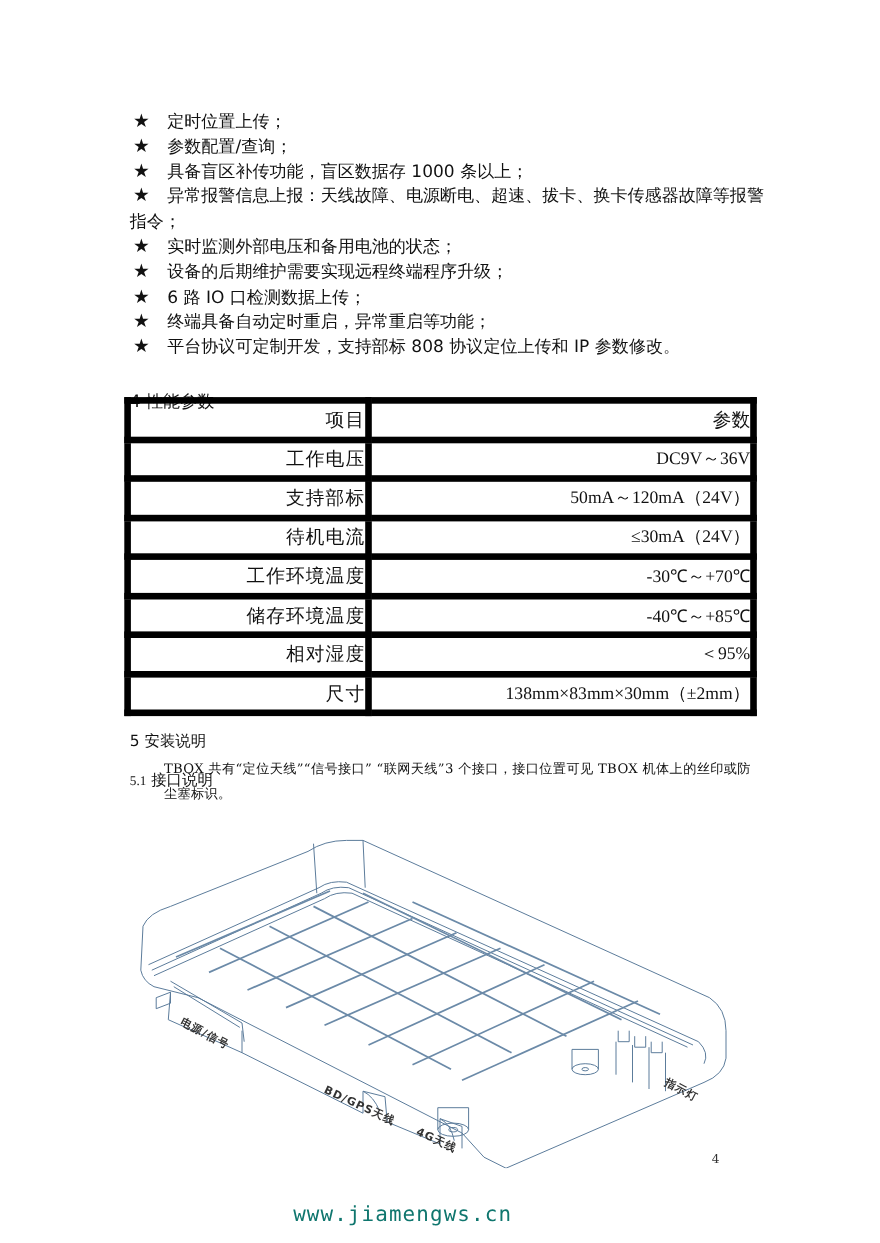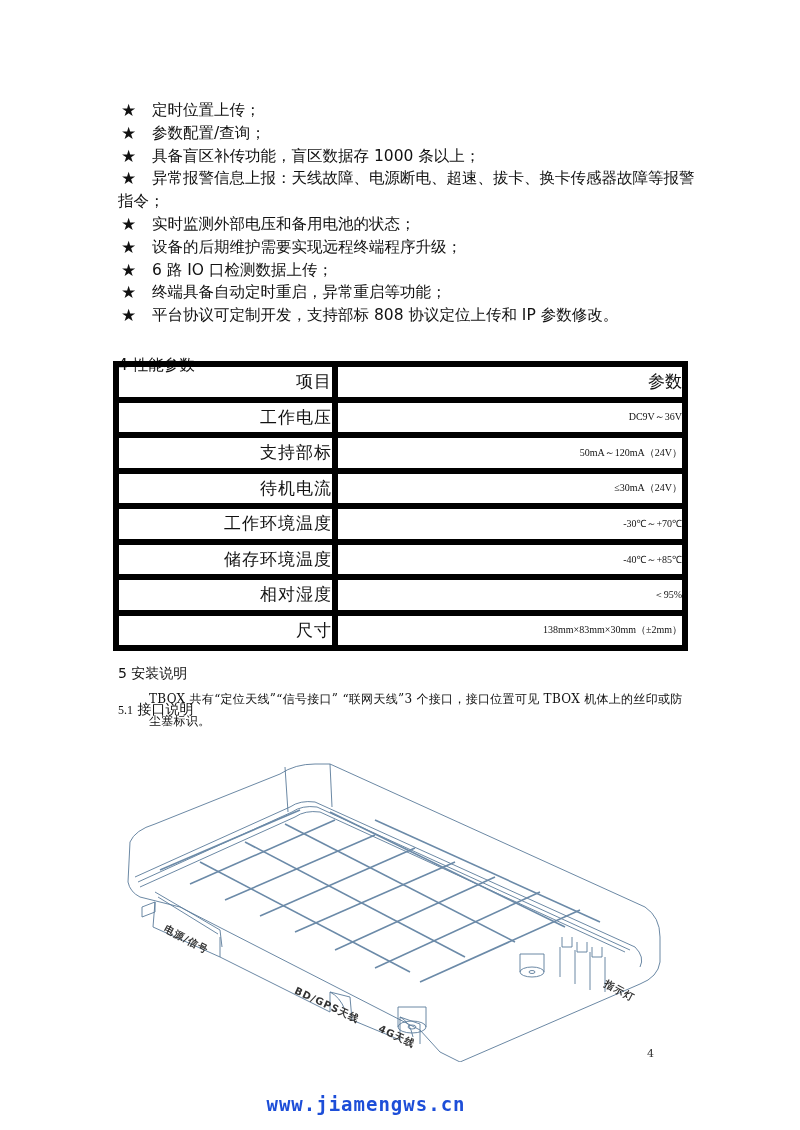--- a/index.html
+++ b/index.html
@@ -22,31 +22,31 @@
     .h-iface .num { font-family: Liberation Serif, serif; font-size: 12px; }
 
     table.spec {
       position: absolute; left: 113px; top: 361px; width: 575px;
       border-collapse: collapse; font-family: "DejaVu Serif", "Liberation Serif", serif;
     }
     table.spec td, table.spec th {
       border: 6px solid #000000; height: 29.5px; padding: 0; text-align: right; font-weight: normal;
     }
     table.spec .c1 { width: 213px; font-size: 17px; letter-spacing: 1px; }
-    table.spec .c2 { font-size: 10px; font-family: "Liberation Serif", serif; }
+    table.spec .c2 { font-size: 16px; font-family: "Liberation Serif", serif; }
     table.spec th.c2 { font-size: 17px; font-family: "DejaVu Serif", serif; }
 
     .para { position: absolute; left: 149px; top: 688px; width: 540px; font-family: "DejaVu Serif", "Liberation Serif", serif; font-size: 12px; line-height: 22px; letter-spacing: 0.3px; }
 
     .figure { position: absolute; left: 120px; top: 752px; width: 560px; height: 310px; }
     .figure svg { width: 560px; height: 310px; }
     .fig-label { position: absolute; font-size: 10px; font-weight: bold; color: #333; transform-origin: left top; white-space: nowrap; letter-spacing: 1px; }
 
     .page-number { position: absolute; left: 647px; top: 1047px; font-family: "DejaVu Serif", serif; font-size: 11px; color: #333; }
-    .footer-url { position: absolute; left: 0; width: 732px; top: 1093px; text-align: center; font-family: "DejaVu Sans Mono", "Liberation Mono", monospace; font-size: 19px; font-weight: bold; letter-spacing: 1px; color: #1d4ed8; }
+    .footer-url { position: absolute; left: 0; width: 732px; top: 1093px; text-align: center; font-family: "DejaVu Sans Mono", "Liberation Mono", monospace; font-size: 19px; font-weight: normal; letter-spacing: 1px; color: #0f766e; }
   </style>
 </head>
 <body>
 
 <div class="page">
 
   <ul class="feature-list">
     <li class="feature-item"><span class="star">★</span><span>定时位置上传；</span></li>
     <li class="feature-item"><span class="star">★</span><span>参数配置/查询；</span></li>
     <li class="feature-item"><span class="star">★</span><span>具备盲区补传功能，盲区数据存 1000 条以上；</span></li>

